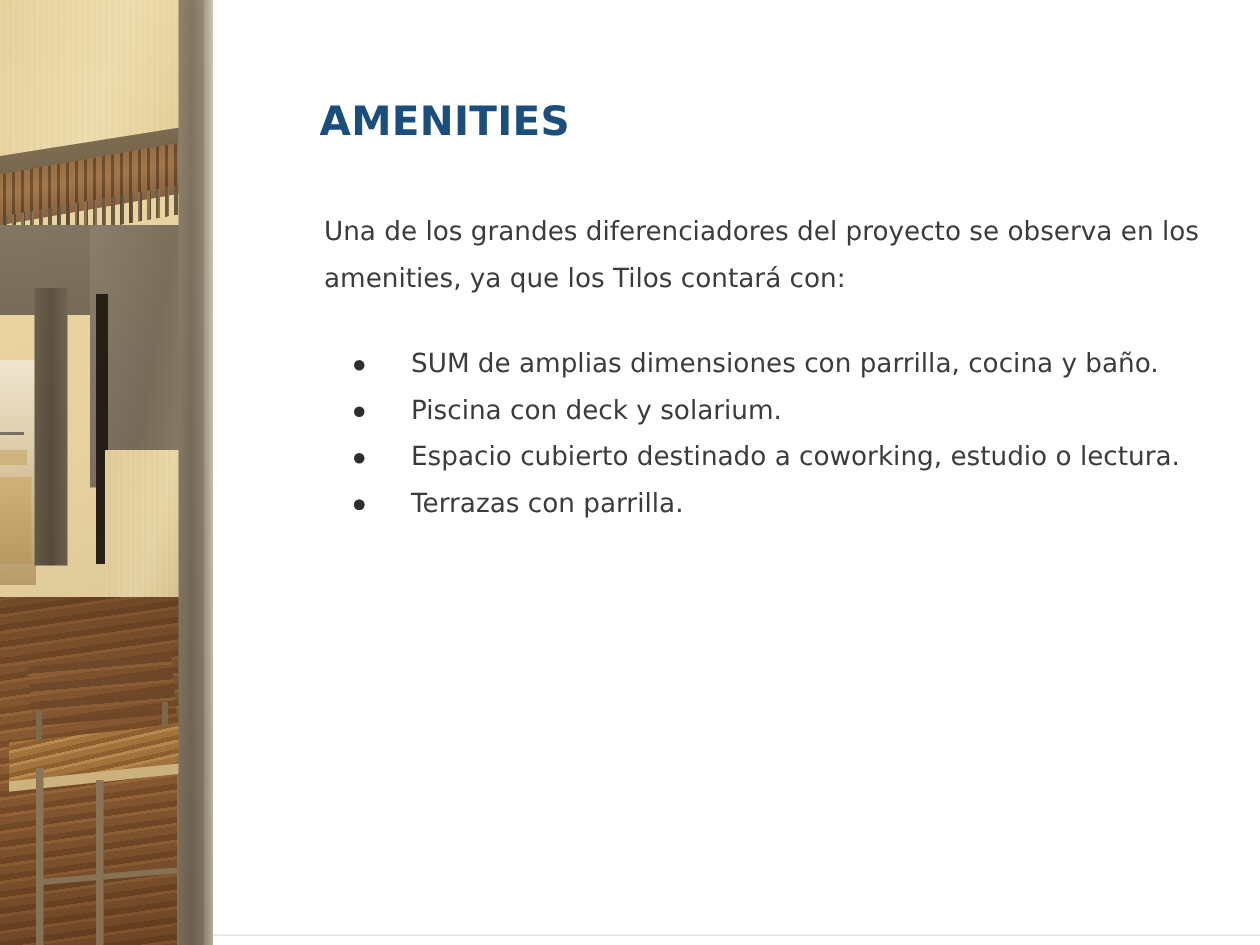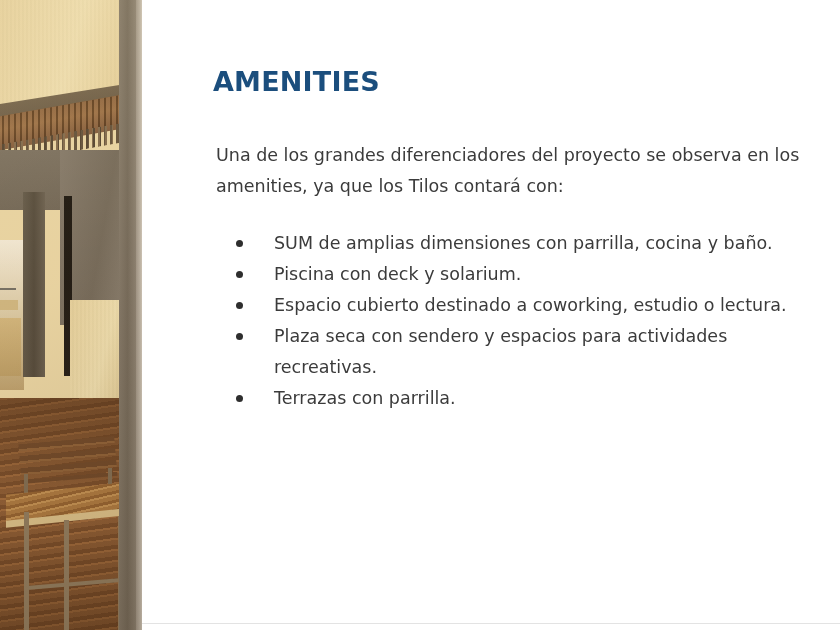--- a/index.html
+++ b/index.html
@@ -411,21 +411,20 @@
       <li>
         <span class="dot"></span>
         <span class="txt">Piscina con deck y solarium.</span>
       </li>
       <li>
         <span class="dot"></span>
         <span class="txt">Espacio cubierto destinado a coworking, estudio o lectura.</span>
       </li>
       <li class="wrap">
         <span class="dot"></span>
-        <span class="txt">Plaza seca con sendero y espacios para actividades recreativas.</span>
       </li>
       <li>
         <span class="dot"></span>
         <span class="txt">Terrazas con parrilla.</span>
       </li>
     </ul>
 
   </div>
 
   <div class="bottom-rule"></div>

